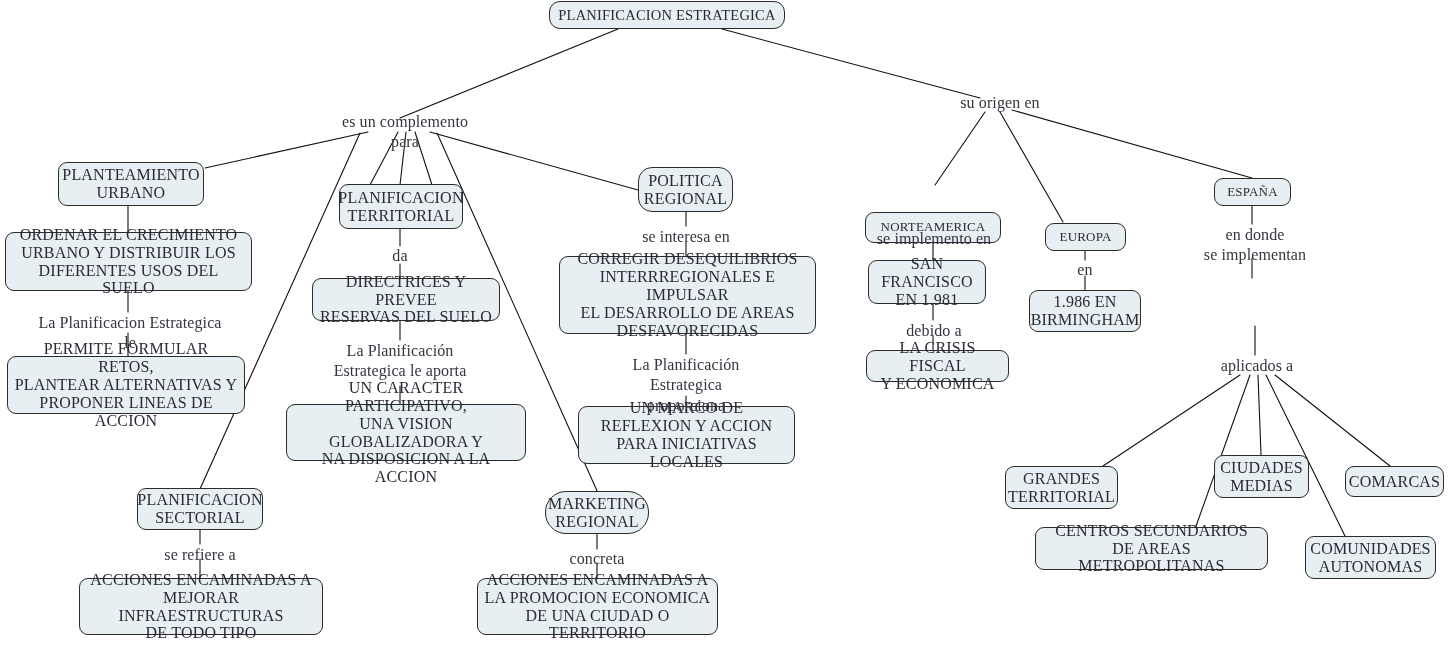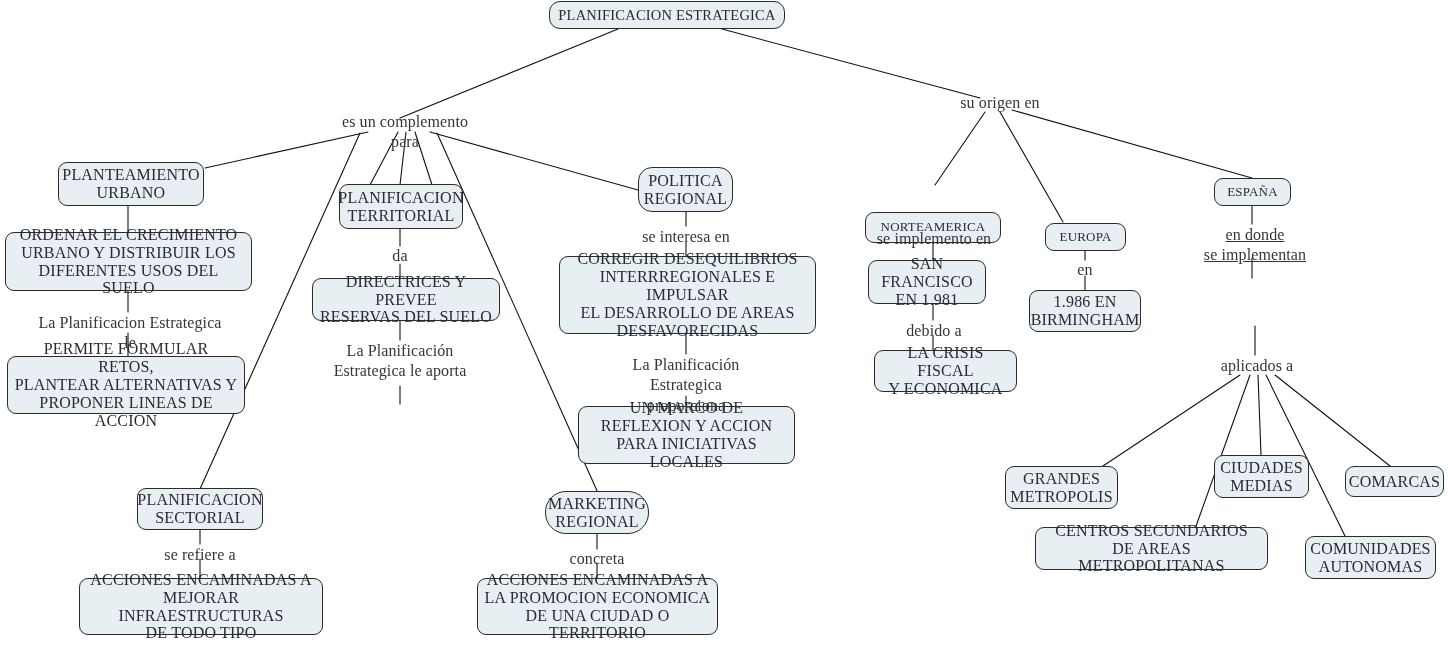--- a/index.html
+++ b/index.html
@@ -121,20 +121,23 @@
   <div class="node" style="left:7px;top:356px;width:238px;height:58px;">PERMITE FORMULAR RETOS,
 PLANTEAR ALTERNATIVAS Y
 PROPONER LINEAS DE ACCION</div>
 
   <div class="node" style="left:339px;top:184px;width:124px;height:45px;">PLANIFICACION
 TERRITORIAL</div>
 
   <div class="node" style="left:312px;top:278px;width:188px;height:43px;">DIRECTRICES Y PREVEE
 RESERVAS DEL SUELO</div>
 
+  <div class="node" style="left:286px;top:404px;width:240px;height:57px;">UN CARACTER PARTICIPATIVO,
+UNA VISION GLOBALIZADORA Y
+NA DISPOSICION A LA ACCION</div>
 
   <div class="node" style="left:137px;top:488px;width:126px;height:42px;">PLANIFICACION
 SECTORIAL</div>
 
   <div class="node" style="left:79px;top:578px;width:244px;height:57px;">ACCIONES ENCAMINADAS A
 MEJORAR INFRAESTRUCTURAS
 DE TODO TIPO</div>
 
   <div class="node" style="left:545px;top:491px;width:104px;height:43px;border-radius:21px;">MARKETING
 REGIONAL</div>
@@ -153,33 +156,33 @@
 
   <div class="node" style="left:578px;top:406px;width:217px;height:58px;">UN MARCO DE
 REFLEXION Y ACCION
 PARA INICIATIVAS LOCALES</div>
 
   <div class="node small" style="left:865px;top:185px;width:136px;height:31px;margin-top:27px;">NORTEAMERICA</div>
 
   <div class="node" style="left:868px;top:260px;width:118px;height:44px;">SAN FRANCISCO
 EN 1.981</div>
 
-  <div class="node" style="left:866px;top:350px;width:143px;height:42px;margin-left:8px;">LA CRISIS FISCAL
+  <div class="node" style="left:866px;top:350px;width:143px;height:32px;">LA CRISIS FISCAL
 Y ECONOMICA</div>
 
   <div class="node small" style="left:1045px;top:223px;width:81px;height:28px;">EUROPA</div>
 
   <div class="node" style="left:1029px;top:290px;width:112px;height:42px;text-align:center;">1.986 EN
 BIRMINGHAM</div>
 
   <div class="node small" style="left:1214px;top:178px;width:77px;height:28px;">ESPAÑA</div>
 
 
   <div class="node" style="left:1005px;top:466px;width:113px;height:43px;">GRANDES
-METROPOLIS</div>
+TERRITORIAL</div>
 
   <div class="node" style="left:1035px;top:527px;width:233px;height:43px;">CENTROS SECUNDARIOS
 DE AREAS METROPOLITANAS</div>
 
   <div class="node" style="left:1214px;top:455px;width:95px;height:43px;">CIUDADES
 MEDIAS</div>
 
   <div class="node" style="left:1345px;top:466px;width:99px;height:31px;border-radius:9px;">COMARCAS</div>
 
   <div class="node" style="left:1305px;top:536px;width:131px;height:43px;">COMUNIDADES
@@ -204,18 +207,18 @@
 
   <div class="linklabel" style="left:612px;top:355px;width:148px;">La Planificación
 Estrategica proporciona</div>
 
   <div class="linklabel" style="left:875px;top:229px;width:118px;">se implemento en</div>
 
   <div class="linklabel" style="left:898px;top:321px;width:72px;">debido a</div>
 
   <div class="linklabel" style="left:1065px;top:260px;width:40px;">en</div>
 
-  <div class="linklabel" style="left:1194px;top:225px;width:122px;text-decoration:underline;">en donde
+  <div class="linklabel" style="left:1194px;top:225px;width:122px;">en donde
 se implementan</div>
 
   <div class="linklabel" style="left:1212px;top:356px;width:90px;">aplicados a</div>
 
 </div>
 
 </body></html>

